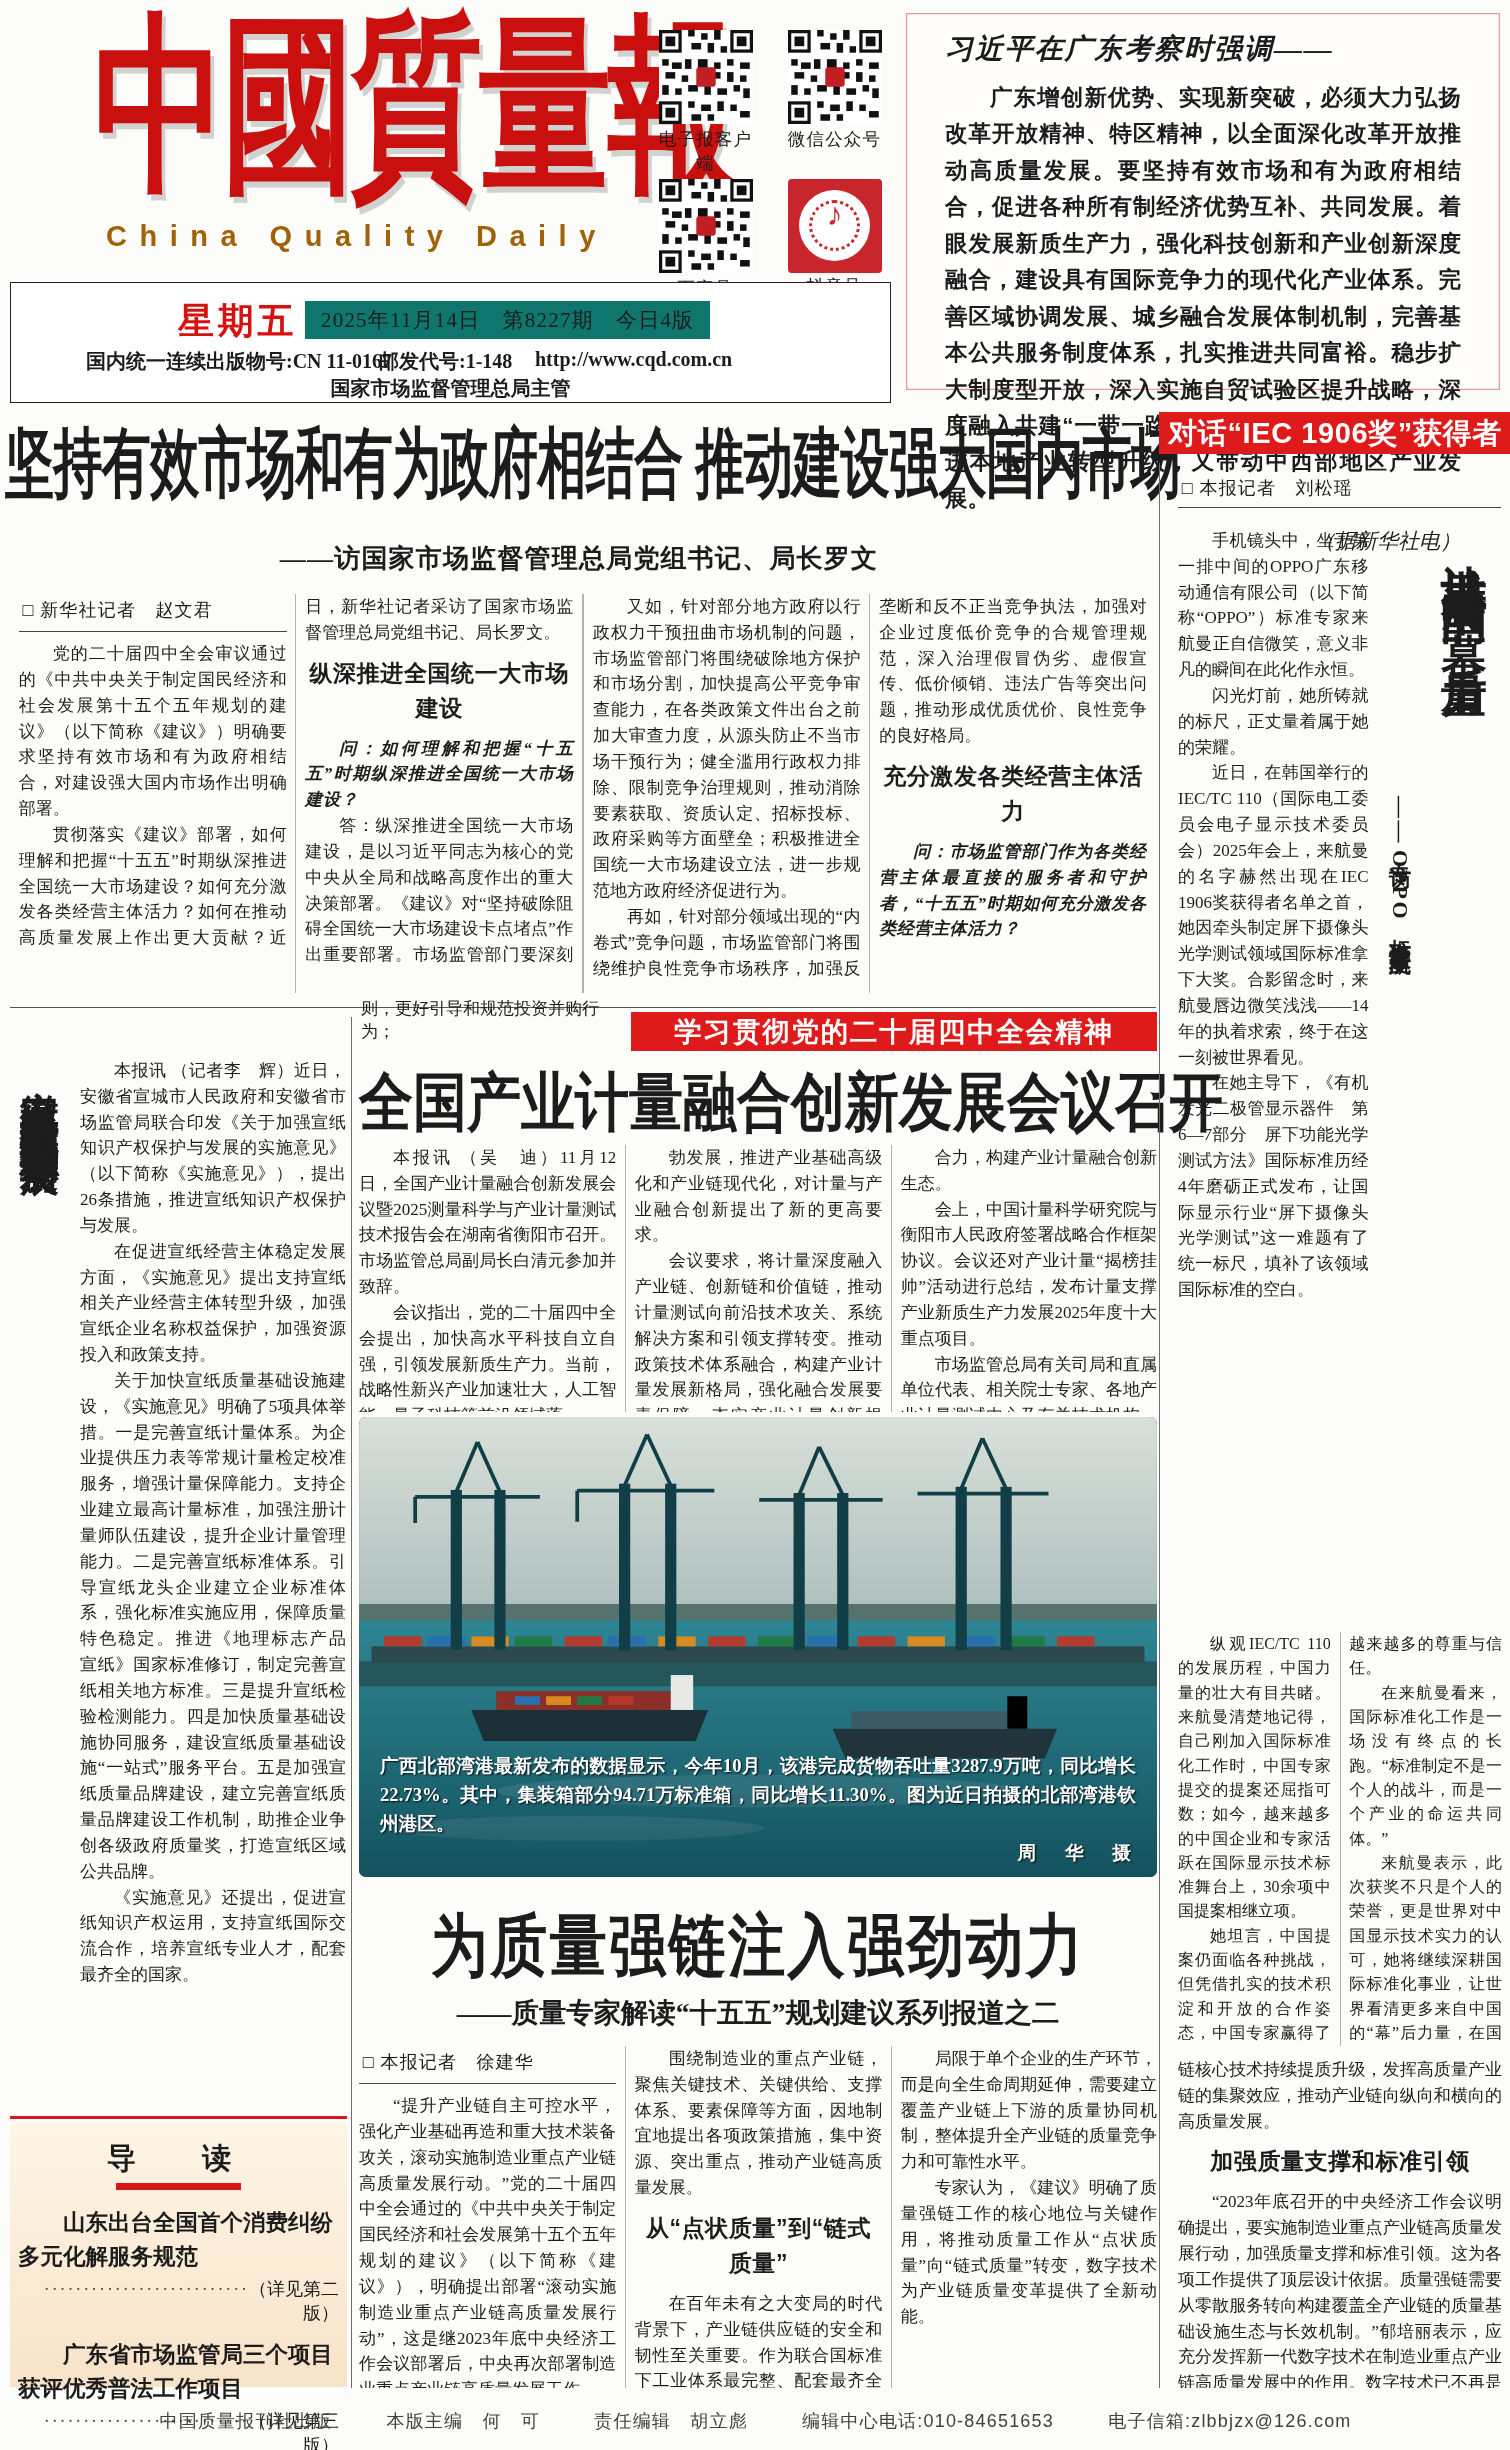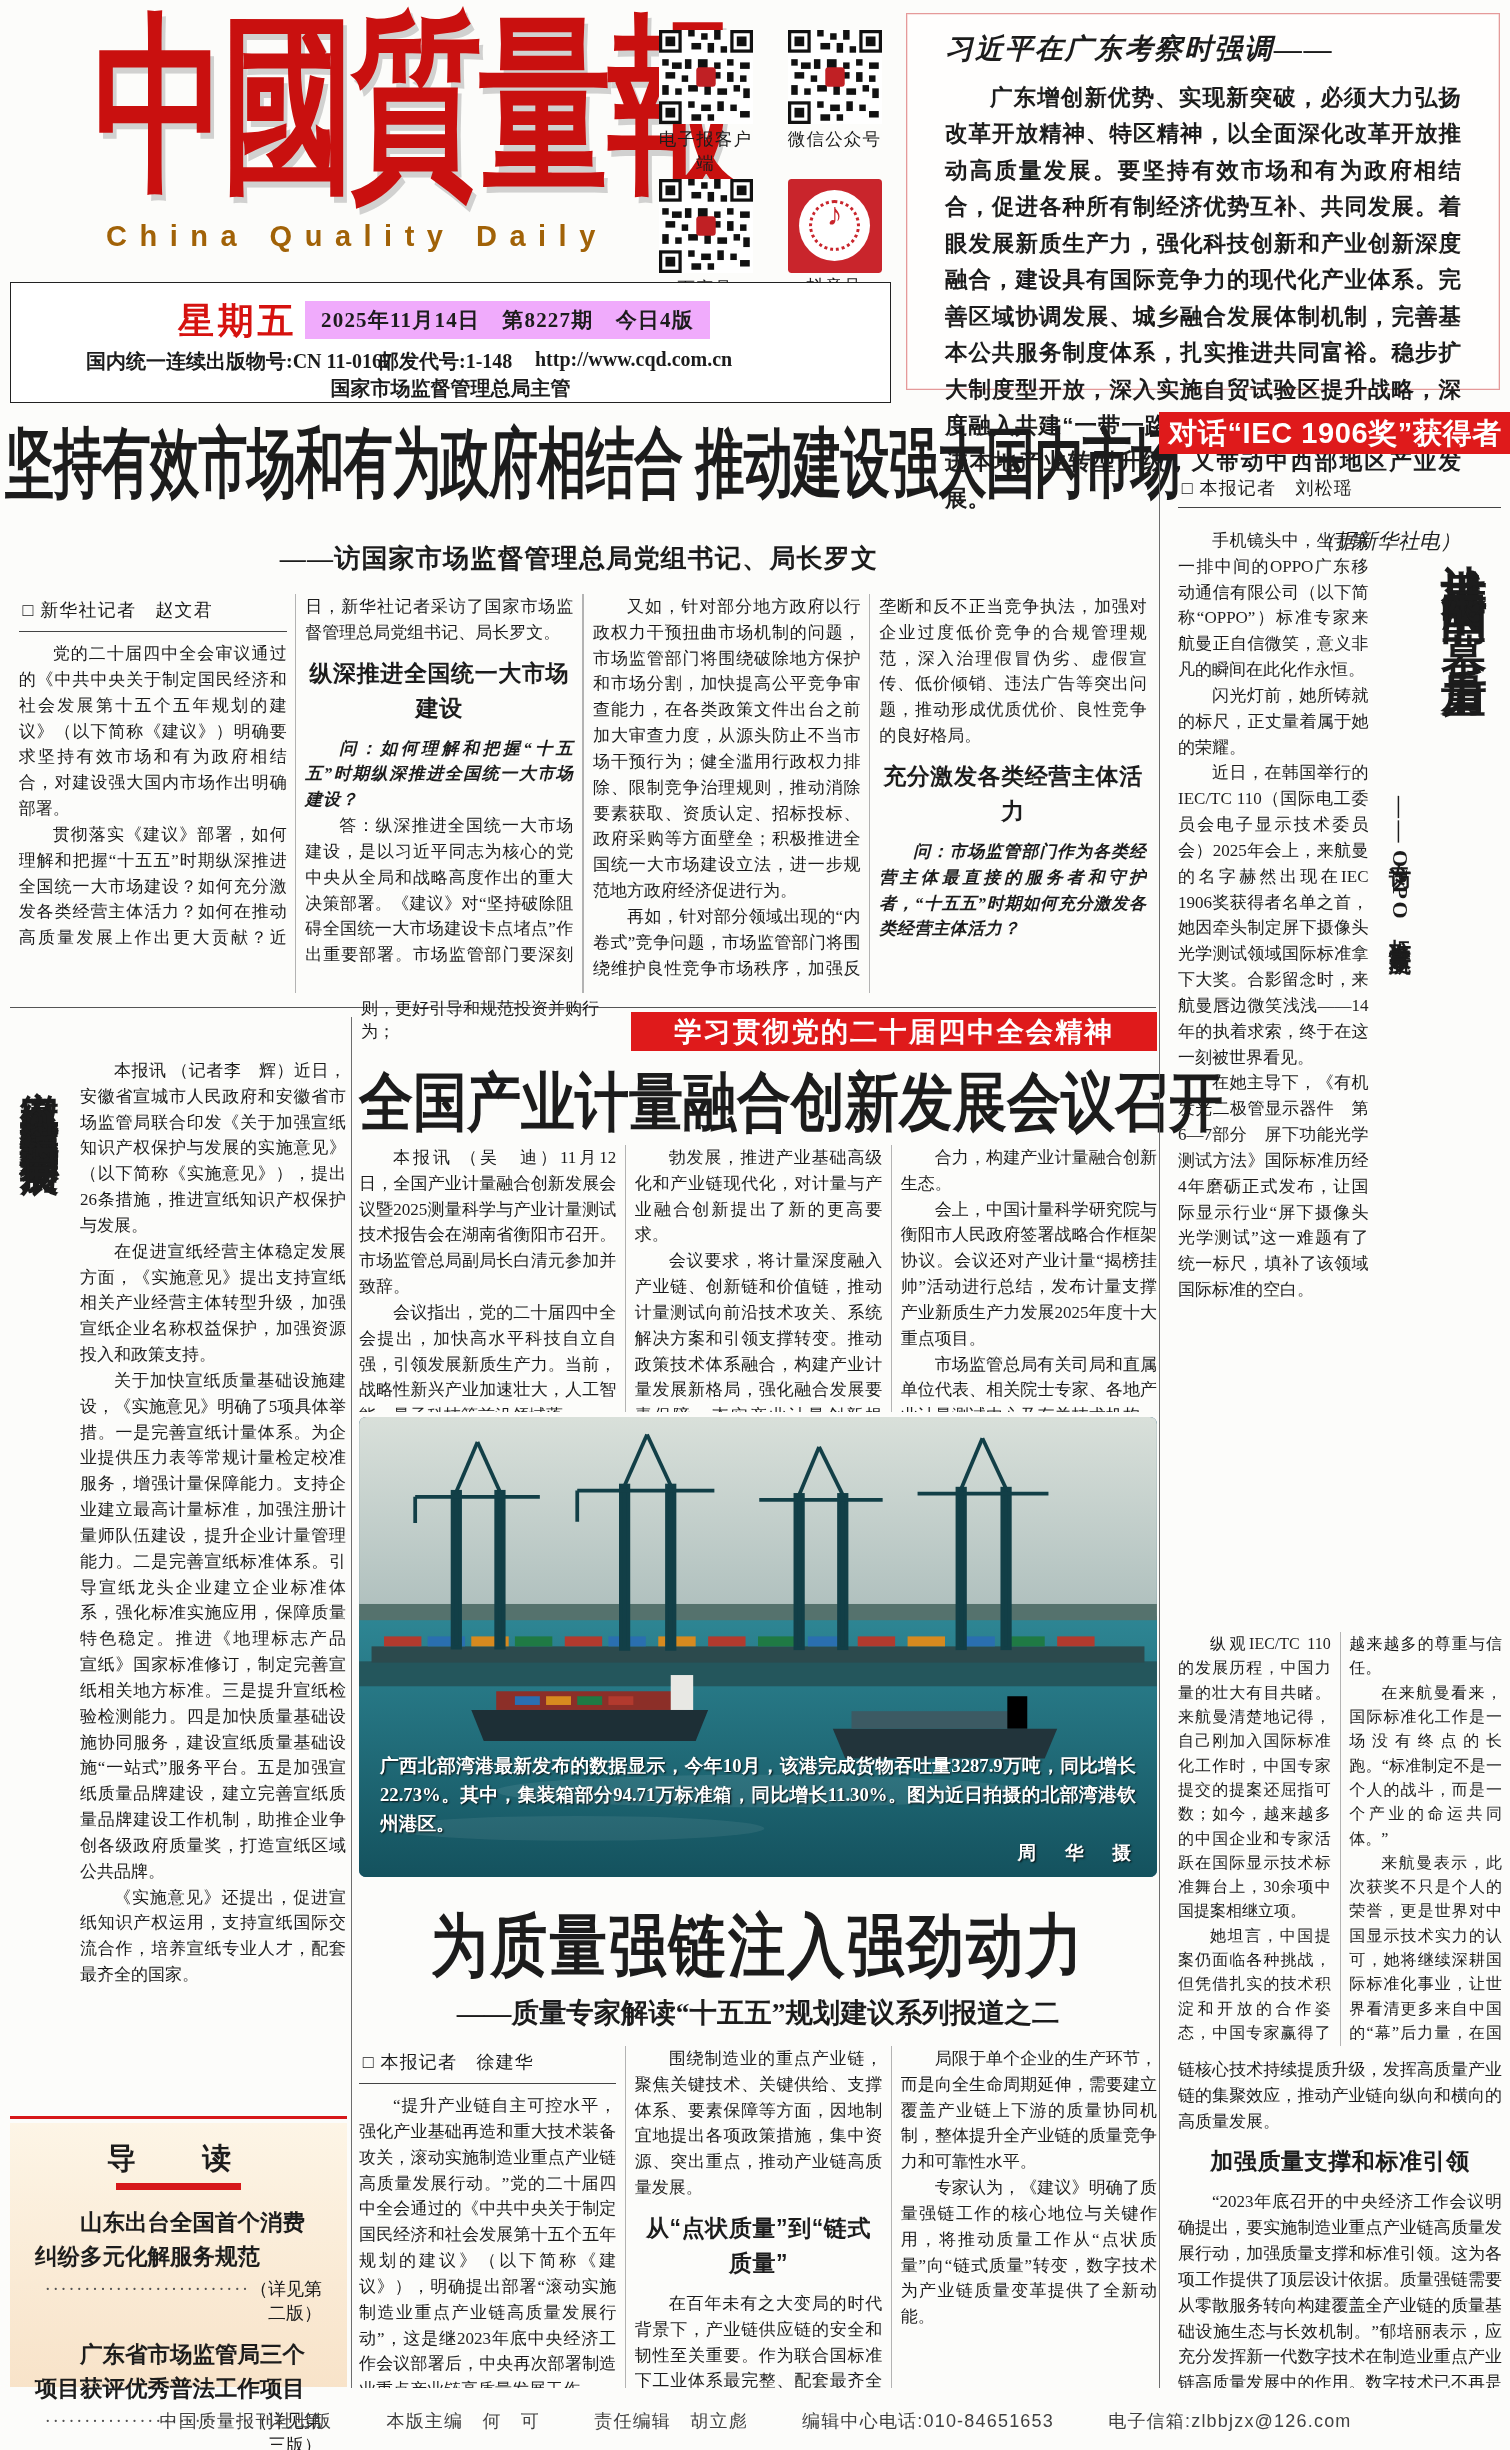--- a/index.html
+++ b/index.html
@@ -12,21 +12,21 @@
   .qr-cell{text-align:center;}
   .qr-box{width:94px;height:94px;margin:0 auto;}
   .qr-label{font-size:17.5px;margin-top:1.2px;letter-spacing:1.2px;}
   .douyin{width:94px;height:94px;margin:0 auto;background:#c9252c;border-radius:3.7px;position:relative;}
   .douyin .ring{position:absolute;left:11.2px;top:11.2px;width:71px;height:71px;border-radius:50%;background:#fff;}
   .douyin .inner{position:absolute;left:21px;top:21px;width:51px;height:51px;border-radius:50%;border:3.7px dotted #c9252c;box-sizing:border-box;}
   .douyin .note{position:absolute;left:0;top:17.5px;width:94px;text-align:center;font-size:32px;color:#c9252c;font-weight:900;}
   
   .date-box{border:1.9px solid #222;background:#fff;}
   .weekday{color:#d6120f;font-weight:900;font-size:36px;font-family:"Liberation Sans",sans-serif;letter-spacing:3.7px;}
-  .date-chip{background:#f0abfc;font-size:21px;font-weight:700;padding:5px 16px;letter-spacing:1.2px;white-space:nowrap;}
+  .date-chip{background:#0f766e;font-size:21px;font-weight:400;padding:5px 16px;letter-spacing:1.2px;white-space:nowrap;}
   .pubrow{font-size:20px;font-weight:700;white-space:nowrap;}
   
   .xi-box{border:1.9px solid #e59a9a;box-shadow:0 0 0 0.6px #f3caca inset;background:#fffefd;padding:16px 38px;box-sizing:border-box;}
   .xi-title{font-size:28px;font-weight:700;font-style:italic;letter-spacing:1.9px;margin-bottom:12.5px;}
   .xi-body{font-family:"Liberation Sans",sans-serif;font-weight:700;font-size:22.5px;line-height:1.62;text-align:justify;text-indent:2em;}
   .xi-credit{font-size:21px;font-style:italic;text-align:right;margin-top:10px;}
   
   .main-headline{font-family:"Liberation Sans",sans-serif;font-weight:900;font-size:49px;letter-spacing:-0.6px;transform:scaleY(1.55);transform-origin:top center;text-align:center;white-space:nowrap;}
   .main-subtitle{font-size:26px;font-weight:700;text-align:center;letter-spacing:1.2px;}
   .red-banner{background:#df1a1b;color:#fff;font-family:"Liberation Sans",sans-serif;font-weight:900;text-align:center;}
@@ -37,21 +37,21 @@
   .flowcol + .flowcol{border-left:0.6px solid #b3b3b3;}
   .cols2{column-count:2;column-gap:18.7px;column-rule:0.6px solid #b3b3b3;}
   .fi{margin:0;}
   .p{text-indent:2em;}
   .byline{font-size:18px;letter-spacing:1.2px;border-bottom:1.2px solid #444;padding:2.5px 0 7.5px 3.7px;margin-bottom:8.7px;}
   .sub{font-family:"Liberation Sans",sans-serif;font-weight:900;font-size:23px;text-align:center;margin:10px 0;letter-spacing:0.6px;}
   .q{font-style:italic;font-weight:700;text-indent:2em;letter-spacing:0.6px;}
   
   .vtitle{writing-mode:vertical-rl;font-weight:900;white-space:nowrap;}
   
-  .daodu{background:linear-gradient(#fdf5e6,#f8e3c9);padding:16px 25px;box-sizing:border-box;}
+  .daodu{background:linear-gradient(#fdf5e6,#f8e3c9);padding:16px 8px;box-sizing:border-box;}
   .daodu-title{text-align:center;font-family:"Liberation Sans",sans-serif;font-weight:900;font-size:29px;letter-spacing:18.7px;}
   .daodu-bar{width:125px;height:7.5px;background:#d7181a;margin:3.7px auto 16px auto;}
   .daodu-item{font-size:22.5px;font-weight:700;line-height:1.5;text-indent:2em;}
   .daodu-ref{font-size:18px;font-weight:400;text-align:right;border-bottom:0;margin:3.7px 0 12.5px 0;}
   .dots{letter-spacing:1.9px;color:#555;}
   
   .photo{overflow:hidden;background:#0c4a6e;border-radius:7px;}
   .photo-caption{position:absolute;left:0;bottom:8.7px;width:100%;box-sizing:border-box;padding:0 21px;color:#fff;font-weight:700;font-size:18.7px;line-height:1.55;text-align:justify;text-shadow:1.2px 1.2px 1.9px rgba(0,0,0,.85);}
   .photo-credit{text-align:right;font-weight:700;letter-spacing:5px;}
   

